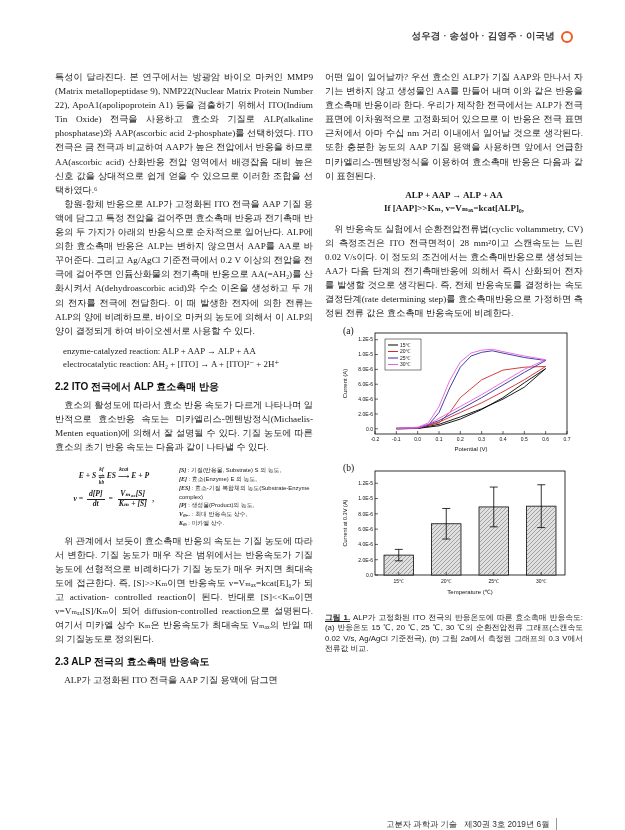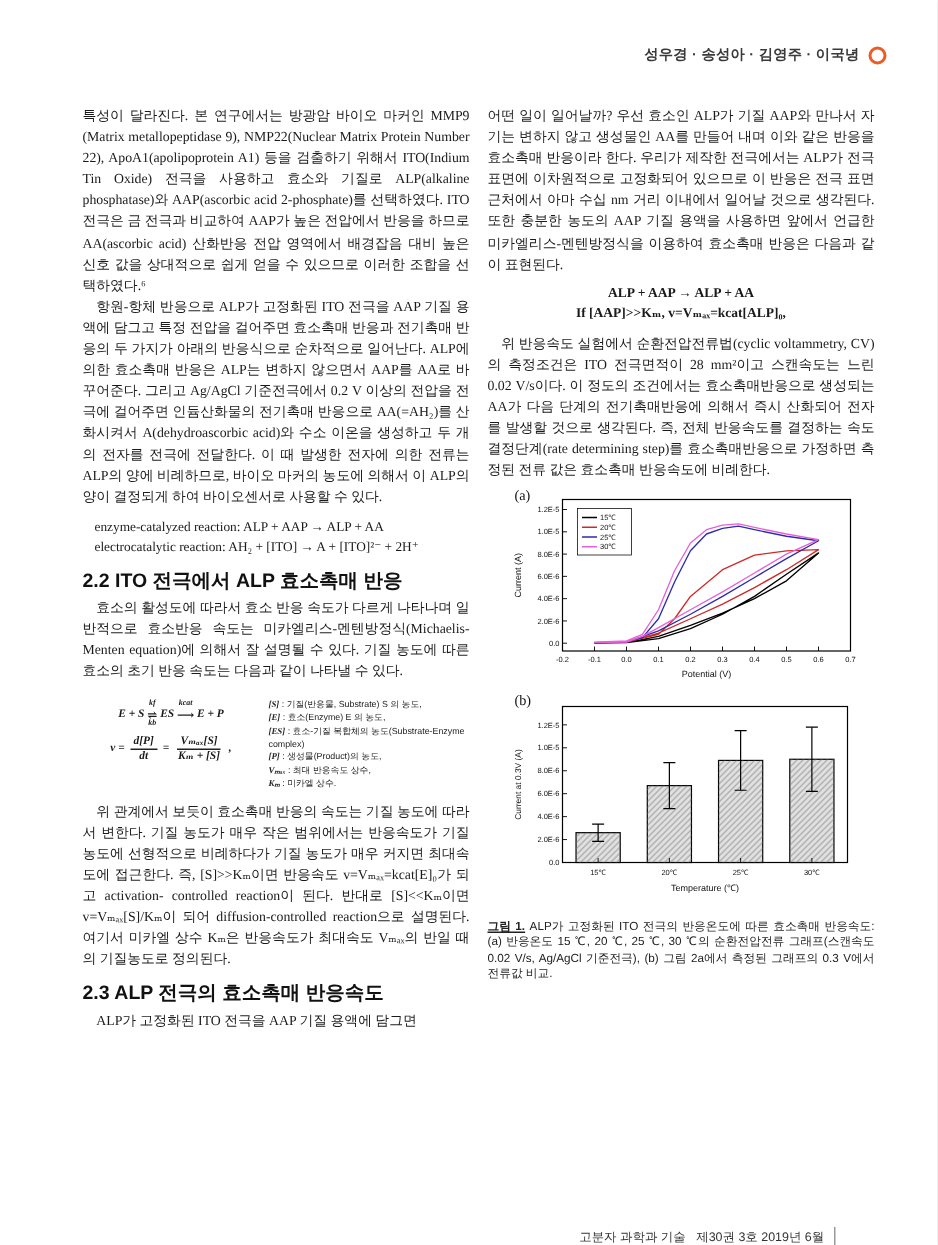--- a/index.html
+++ b/index.html
@@ -1,28 +1,28 @@
 <!DOCTYPE html>
 <html><head>
 <meta charset="utf-8">
 <style>
   html,body{margin:0;padding:0;background:#f2f2f2;}
   .page{position:relative;width:625px;height:830px;background:#ffffff;margin:0 auto;
         font-family:"Liberation Serif","DejaVu Serif",serif;color:#1a1a1a;overflow:hidden;
         box-shadow:0 0 4px rgba(0,0,0,.15);}
   
-  .hdr{position:absolute;top:30px;left:55px;right:34px;display:flex;justify-content:flex-end;align-items:center;gap:6px;}
+  .hdr{position:absolute;top:30px;left:55px;right:52px;display:flex;justify-content:flex-end;align-items:center;gap:6px;}
   .authors{font-family:"Liberation Sans",sans-serif;font-weight:bold;font-size:9.5px;color:#3a3a3a;letter-spacing:.2px;}
   .hdr-ring{width:8px;height:8px;border-radius:50%;border:2.6px solid #ef5b24;background:#fff;}
   
   .cols{position:absolute;top:70px;left:55px;display:flex;gap:12px;}
   .col{width:258px;font-size:9.2px;line-height:14.1px;text-align:justify;}
   .col p{margin:0;}
   .indent{text-indent:1em;}
-  h3.sec{font-family:"Liberation Sans",sans-serif;font-size:13px;margin:8px 0 4px 0;color:#111;}
+  h3.sec{font-family:"Liberation Sans",sans-serif;font-size:10px;margin:8px 0 4px 0;color:#111;}
   .rxn-block{margin:7px 0 6px 8px;line-height:13.5px;font-size:8.9px;}
   .ctr-eq{margin:6px 0;text-align:center;line-height:13.5px;font-size:9.0px;font-weight:bold;}
   
   .mmb{display:flex;gap:6px;margin:8px 0 6px 0;align-items:flex-start;}
   .mmb-eqs{width:118px;font-style:italic;font-weight:bold;font-size:7.6px;line-height:12px;text-align:center;}
   .mmb-eqs .row{margin:5px 0;white-space:nowrap;}
   .arrstack{display:inline-flex;flex-direction:column;align-items:center;vertical-align:middle;line-height:6px;}
   .arrstack .k{font-size:5.3px;line-height:5.5px;}
   .arrstack .a{font-size:8px;line-height:7px;}
   .frac{display:inline-flex;flex-direction:column;align-items:center;vertical-align:middle;line-height:8.5px;margin:0 2px;}

